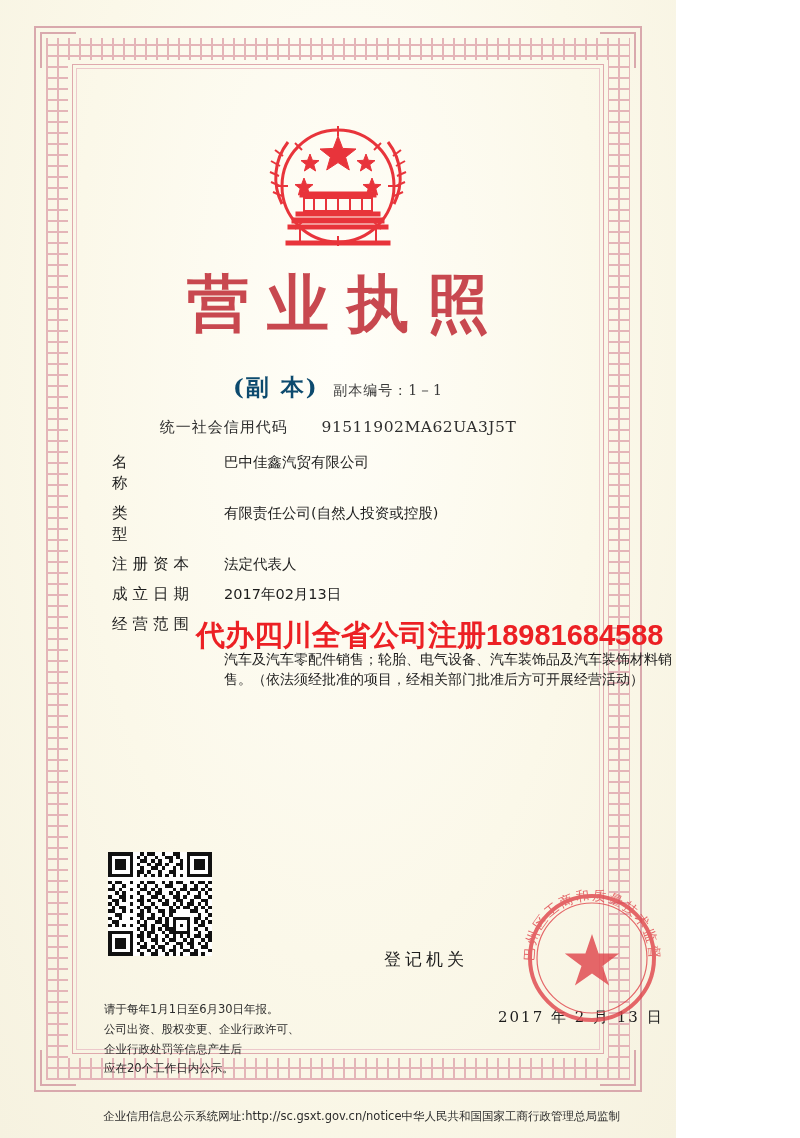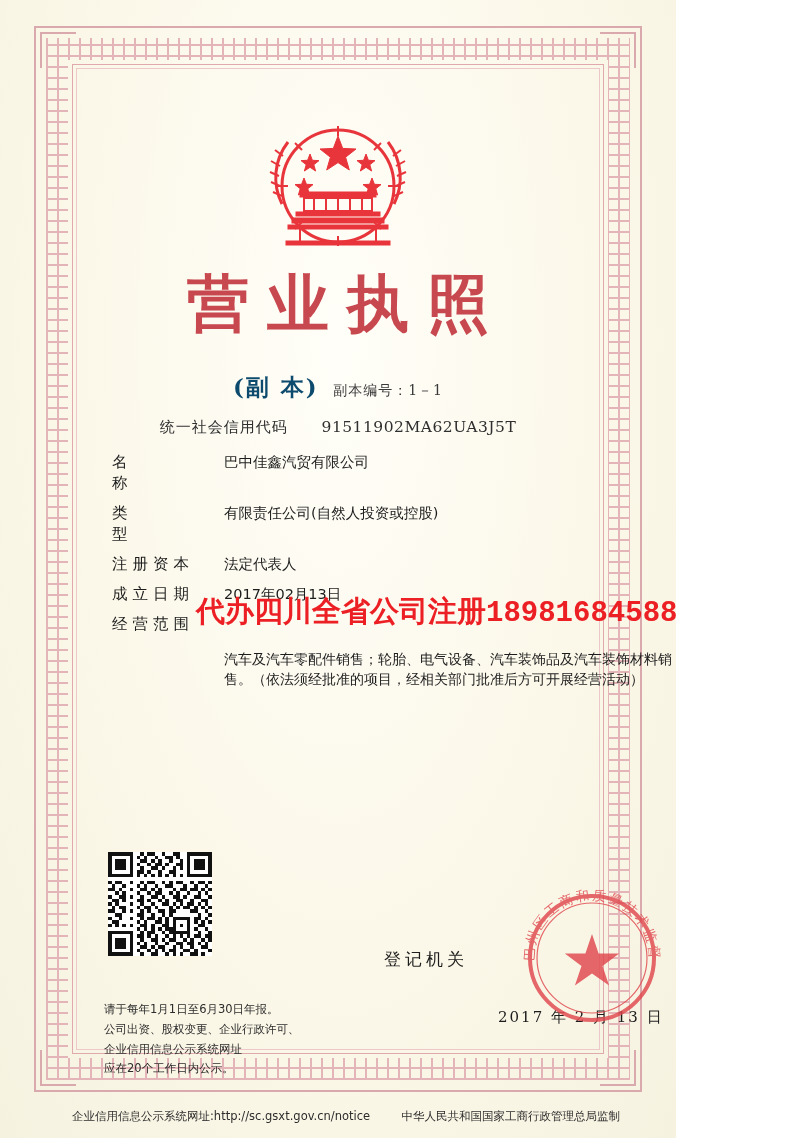--- a/index.html
+++ b/index.html
@@ -164,22 +164,22 @@
     color: #1d1d1d;
     line-height: 1.42;
     max-width: 450px;
   }
   .f-value.small { font-size: 14px; margin-top: 36px; }
 
   
   .watermark {
     position: absolute;
     left: 196px;
-    top: 592px;
-    font-family: Liberation Mono, monospace;
+    top: 616px;
+    font-family: Liberation Sans, sans-serif;
     font-weight: bold;
     font-size: 29px;
     color: #ec2024;
     letter-spacing: 0px;
     white-space: nowrap;
   }
 
   
   .qr {
     position: absolute;
@@ -230,21 +230,21 @@
     font-size: 11.5px;
     color: #2c2c2c;
     line-height: 1.72;
   }
   .footer {
     position: absolute;
     left: 72px;
     right: 56px;
     bottom: 14px;
     display: flex;
-    justify-content: space-between;
+    justify-content: flex-end;
     font-family: "DejaVu Sans", sans-serif;
     font-size: 11.5px;
     color: #2c2c2c;
   }
 </style>
 </head>
 <body>
 
 <div class="page">
   <div class="paper-tint"></div>
@@ -424,21 +424,21 @@
         <text font-family="'DejaVu Serif', serif" font-size="13.5" fill="#e0474d" letter-spacing="2.2">
           <textPath href="#sealArcText" startOffset="50%" text-anchor="middle">巴中市巴州区工商和质量技术监督管理局</textPath>
         </text>
       </g>
     </svg>
   </div>
 
   <div class="notes">
     <div>请于每年1月1日至6月30日年报。</div>
     <div>公司出资、股权变更、企业行政许可、</div>
-    <div>企业信用信息公示系统网址</div>
+    <div>企业行政处罚等信息产生后</div>
     <div>应在20个工作日内公示。</div>
   </div>
 
   <div class="footer">
     <span>企业信用信息公示系统网址:http://sc.gsxt.gov.cn/notice</span>
     <span>中华人民共和国国家工商行政管理总局监制</span>
   </div>
 </div>
 
 </body></html>

